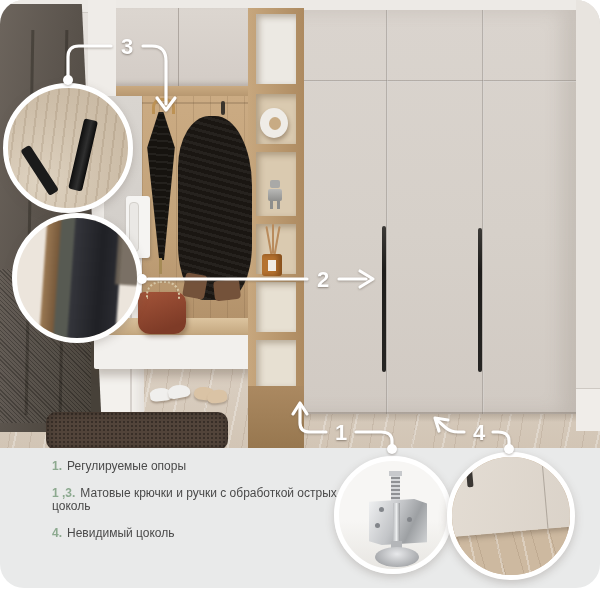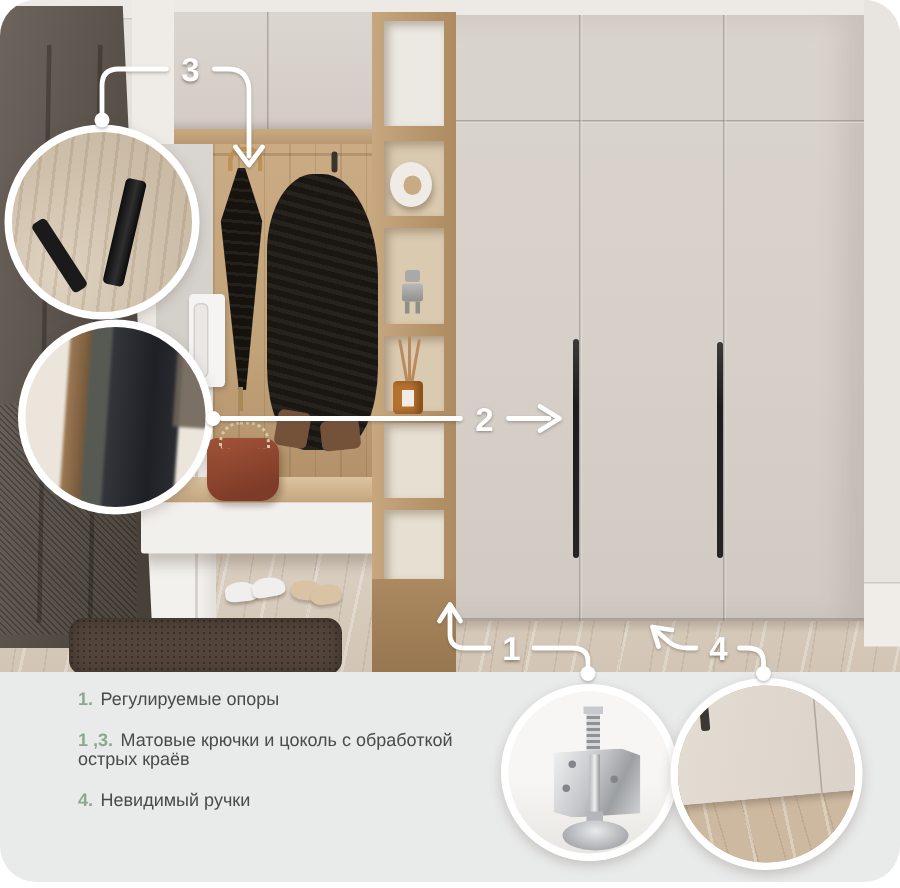--- a/index.html
+++ b/index.html
@@ -278,18 +278,18 @@
   </svg>
 
   <div class="callout-num" style="left:112px;top:34px">3</div>
   <div class="callout-num" style="left:308px;top:267px">2</div>
   <div class="callout-num" style="left:326px;top:420px">1</div>
   <div class="callout-num" style="left:464px;top:420px">4</div>
 
   <div id="panel">
     <div class="features">
       <p class="feat"><span class="num">1.</span><span>Регулируемые опоры</span></p>
-      <p class="feat"><span class="num">1 ,3.</span><span>Матовые крючки и цоколь с обработкой острых краёв</span></p>
-      <p class="feat"><span class="num">4.</span><span>Невидимый ручки</span></p>
+      <p class="feat"><span class="num">1 ,3.</span><span>Матовые крючки и ручки с обработкой острых цоколь</span></p>
+      <p class="feat"><span class="num">4.</span><span>Невидимый цоколь</span></p>
     </div>
   </div>
 
 </div>
 
 </body></html>

